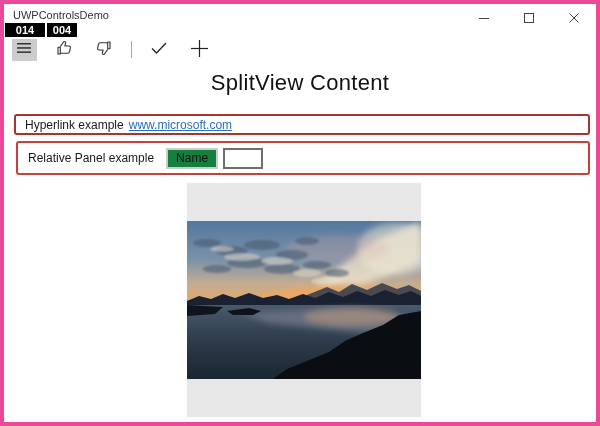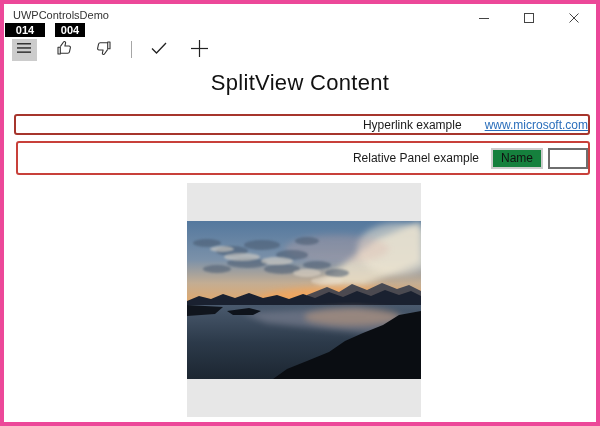--- a/index.html
+++ b/index.html
@@ -8,37 +8,37 @@
     background:#fff;border:4px solid #ec4899;overflow:hidden;
     font-family:"Liberation Sans",sans-serif;color:#1a1a1a;
   }
   
   .titlebar{position:absolute;top:0;left:0;right:0;height:30px;background:#fff;}
   .app-title{position:absolute;left:9px;top:5px;font-size:11px;color:#333;white-space:nowrap;}
   .win-controls{position:absolute;right:0;top:0;display:flex;}
   .win-btn{width:45px;height:27px;display:flex;align-items:center;justify-content:center;background:transparent;border:none;padding:0;cursor:default;}
   .win-btn svg{display:block;}
   
-  .debug-counter{position:absolute;left:1px;top:19px;display:flex;gap:10px;font-weight:bold;font-size:11px;color:#fff;}
+  .debug-counter{position:absolute;left:1px;top:19px;display:flex;gap:2px;font-weight:bold;font-size:11px;color:#fff;}
   .debug-counter .seg{background:#000;height:14px;line-height:14px;text-align:center;}
   .debug-counter .seg1{width:40px;}
   .debug-counter .seg2{width:30px;}
   
   .toolbar{position:absolute;top:34px;left:8px;display:flex;align-items:center;}
   .tb-btn{width:26px;height:23px;margin-right:14px;display:flex;align-items:center;justify-content:center;background:transparent;border:none;padding:0;}
   .tb-btn.hamburger{background:#cccccc;width:25px;height:22px;}
   .tb-divider{width:1px;height:17px;background:#a6a6a6;margin-right:14px;}
   
   .page-heading{position:absolute;top:66px;left:0;right:0;margin:0;text-align:center;font-size:22px;font-weight:200;color:#111;letter-spacing:.3px;}
   
-  .panel{position:absolute;display:flex;align-items:center;font-size:12px;box-sizing:border-box;background:#fff;justify-content:flex-end;}
+  .panel{position:absolute;display:flex;align-items:center;font-size:12px;box-sizing:border-box;background:#fff;}
   .panel-hyperlink{left:10px;width:576px;top:110px;height:21px;border:2px solid #a6352c;border-radius:3px;padding-left:9px;}
   .panel-relative{left:12px;width:574px;top:137px;height:34px;border:2px solid #c8403a;border-radius:3px;padding-left:10px;}
   .panel .lbl{white-space:nowrap;}
-  .link{color:#2a6ebb;text-decoration:underline;margin-left:23px;white-space:nowrap;cursor:pointer;}
+  .link{color:#2a6ebb;text-decoration:underline;margin-left:5px;white-space:nowrap;cursor:pointer;}
   .name-btn{margin-left:12px;background:#15803d;border:2px solid #cccccc;font-family:"Liberation Sans",sans-serif;font-size:12px;color:#111;height:21px;padding:0 8px;line-height:17px;}
   .name-input{margin-left:5px;width:32px;height:17px;border:2px solid #6e6e6e;background:#fff;padding:0 2px;font-size:12px;}
   
   .image-frame{position:absolute;left:183px;top:179px;width:234px;height:234px;background:#e7e7e7;display:flex;align-items:center;justify-content:center;}
   .photo{display:block;}
 </style>
 </head>
 <body>
 
 <div class="window">

